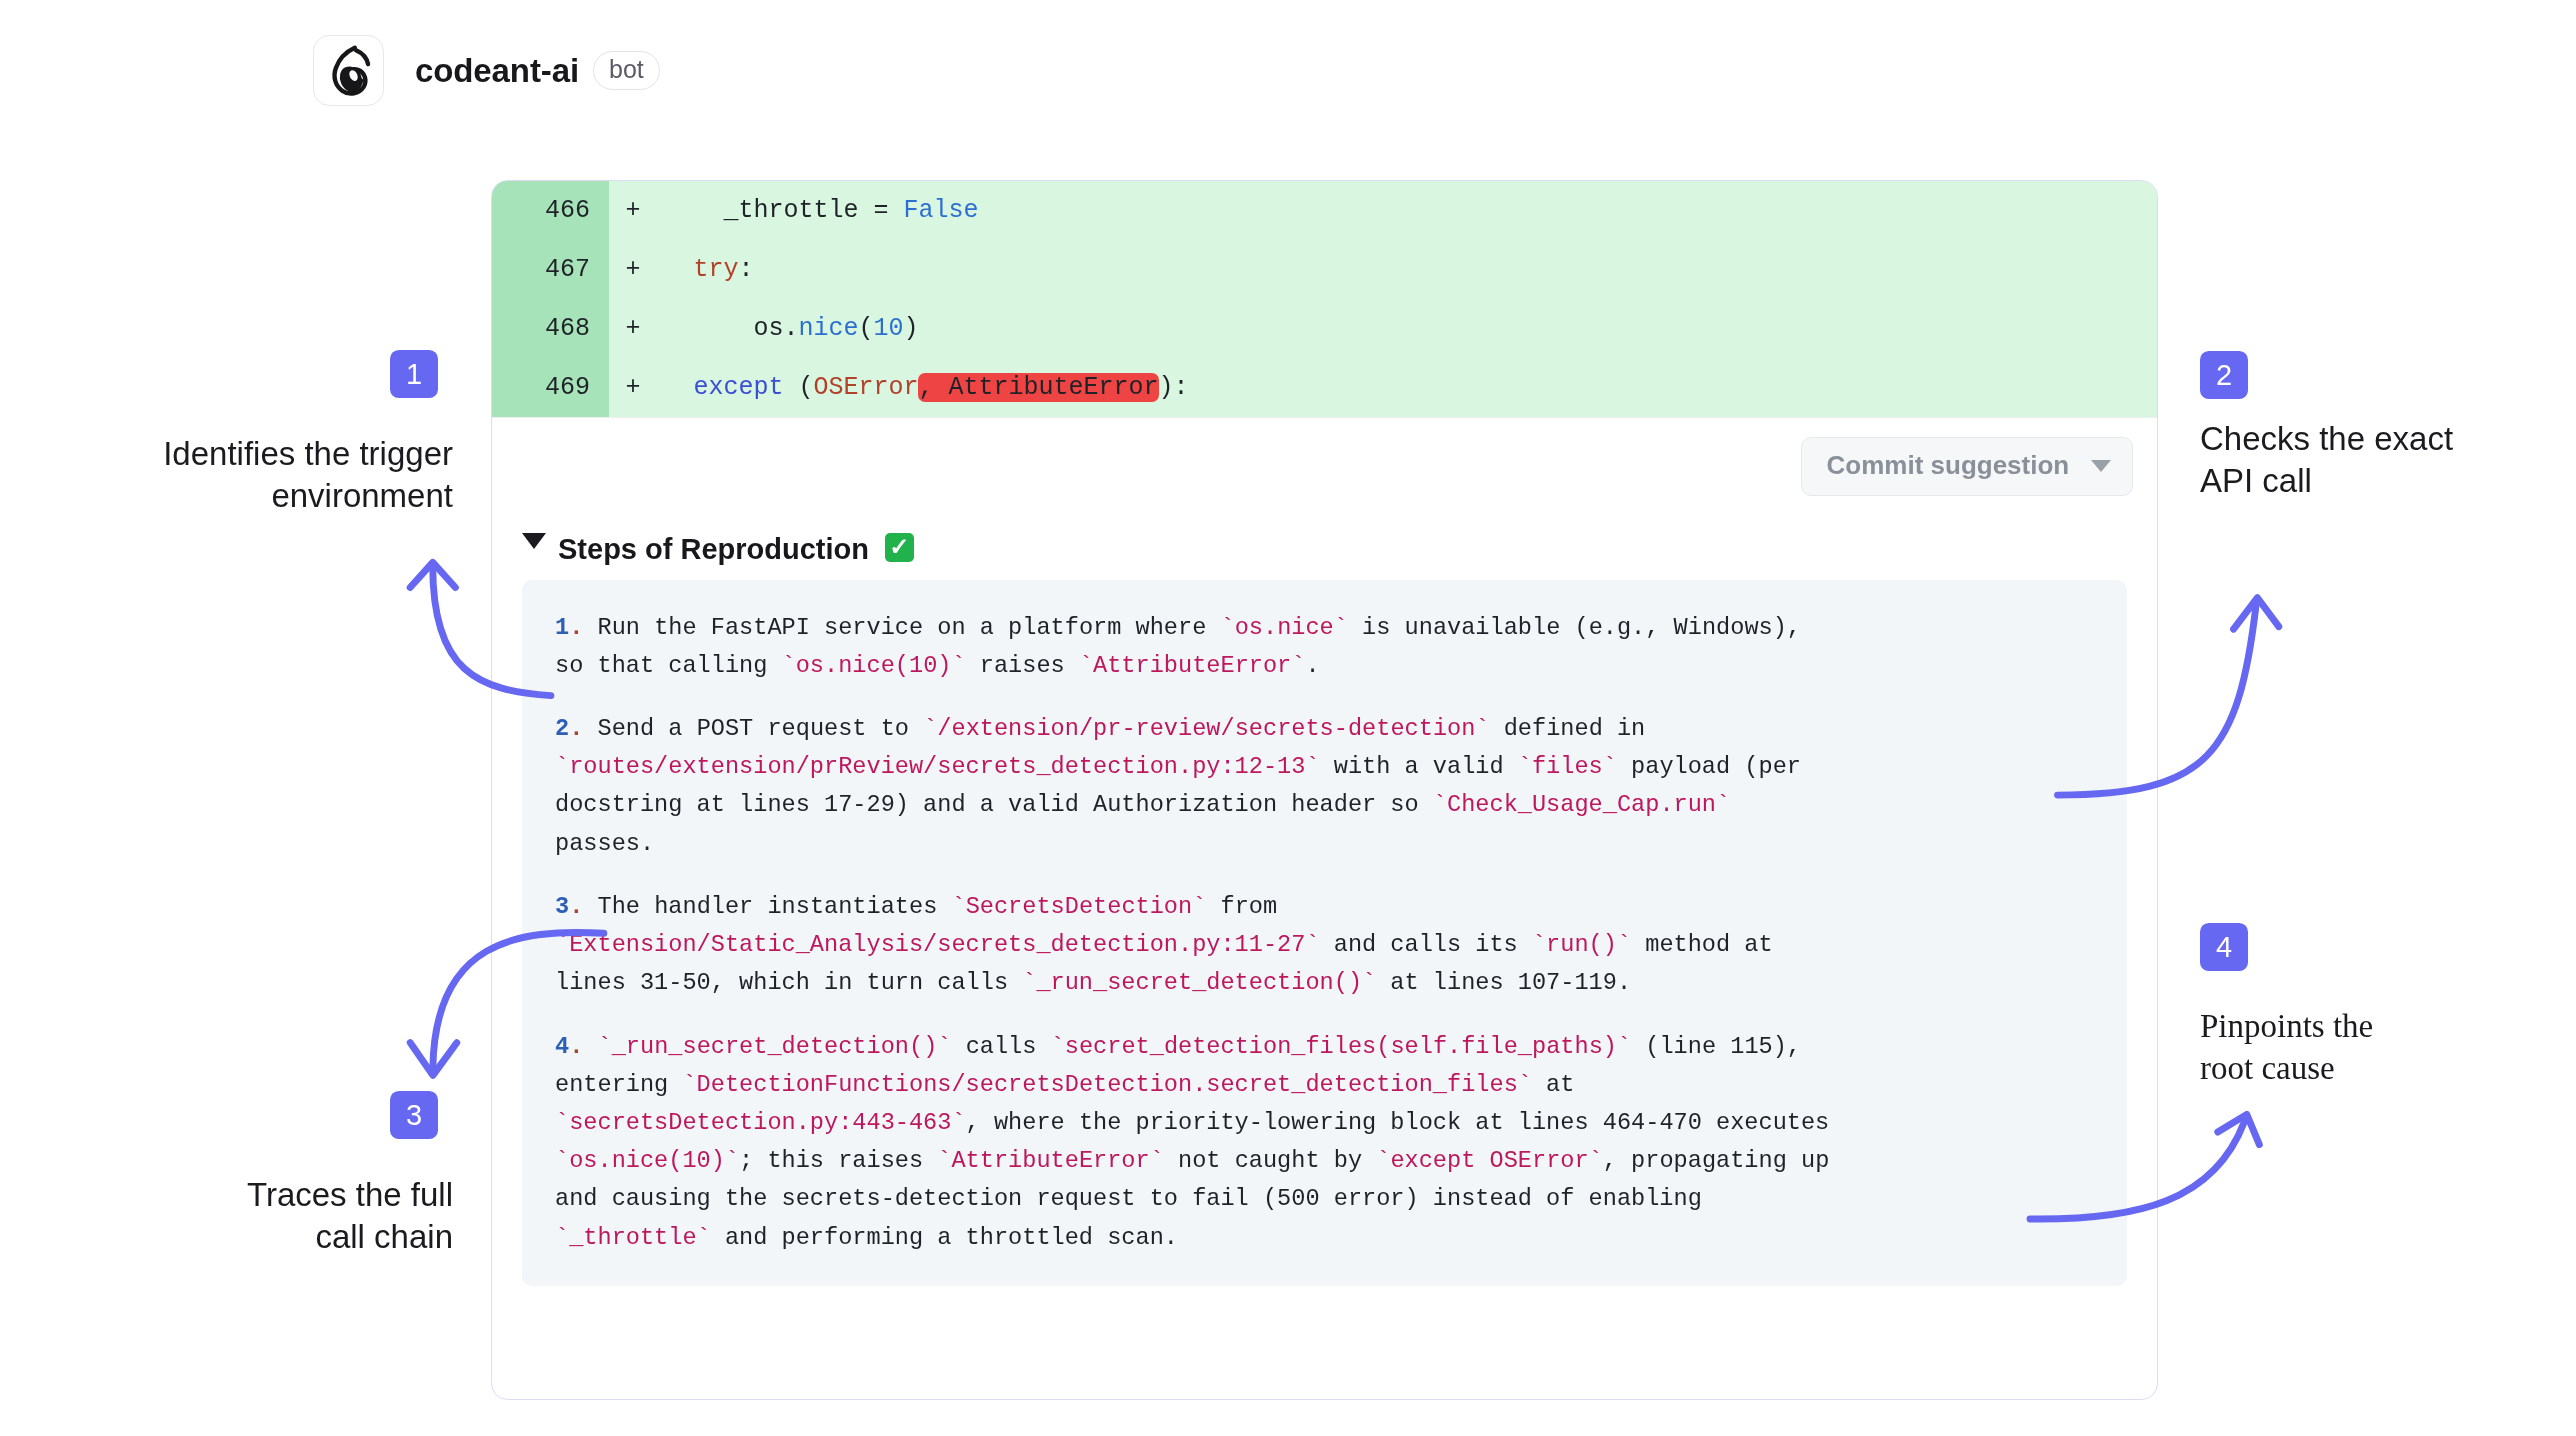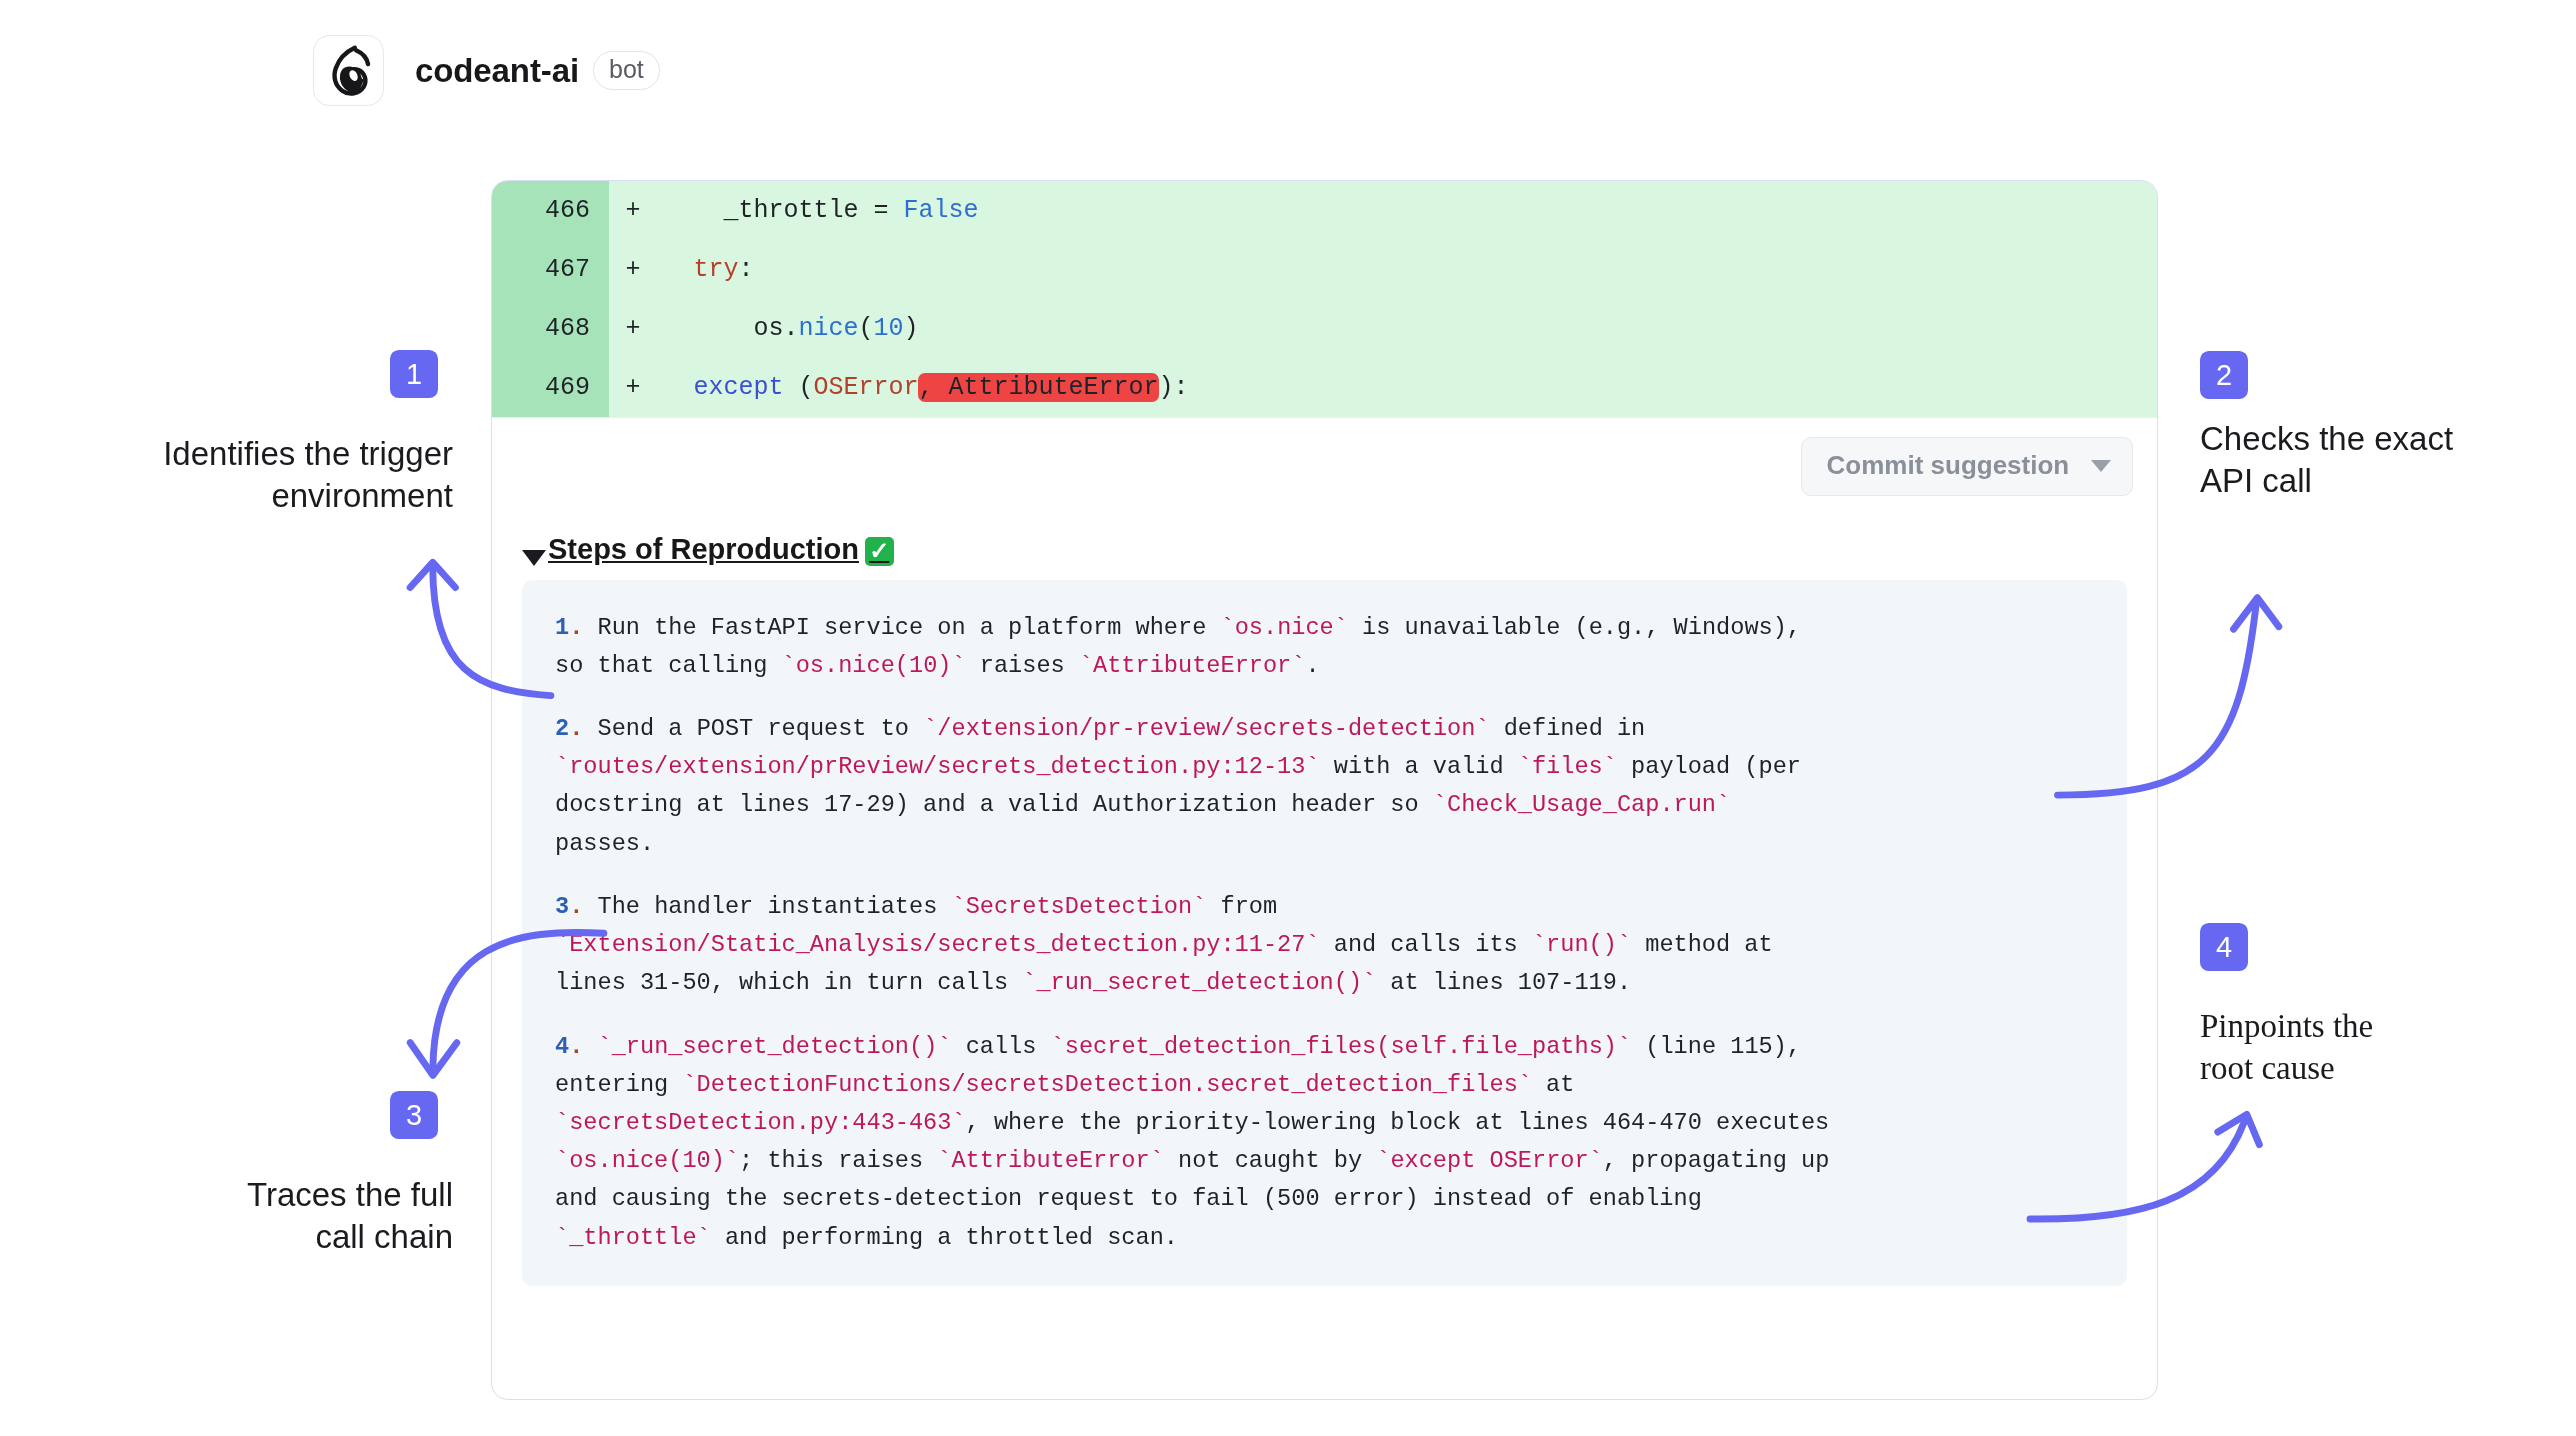--- a/index.html
+++ b/index.html
@@ -73,22 +73,22 @@
     padding: 12.6px 21.4px 14px 25px; color: #8a9099; font-size: 26px;
     white-space: nowrap; cursor: pointer;
   }
   .caret-down {
     width: 0; height: 0; border-left: 10.7px solid transparent;
     border-right: 10.7px solid transparent; border-top: 12px solid #9aa0a8;
   }
 
   
   .steps-head {
-    display: flex; align-items: flex-end; gap: 2px;
-    padding: 17.6px 0 14px 30px; font-size: 29px; font-weight: bold; color: #18181b; text-decoration: underline;
+    display: flex; align-items: flex-start; gap: 12px;
+    padding: 17.6px 0 14px 30px; font-size: 29px; font-weight: bold; color: #18181b;
   }
   .tri-down {
     width: 0; height: 0; border-left: 12px solid transparent;
     border-right: 12px solid transparent; border-top: 16.4px solid #1b1b1f;
   }
   .check-emoji {
     width: 29px; height: 29px; border-radius: 5px; background: #22b24c;
     display: inline-flex; align-items: center; justify-content: center;
     color: #fff; font-size: 24px; line-height: 1; font-weight: bold;
     margin-left: 3.8px;

